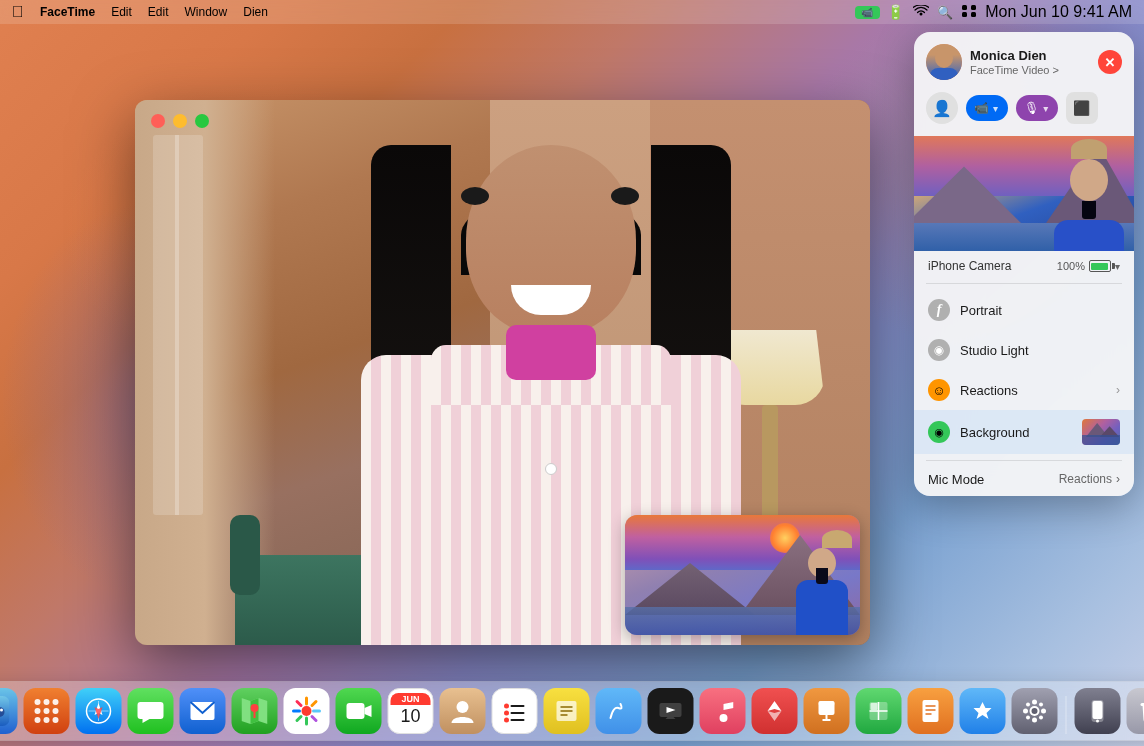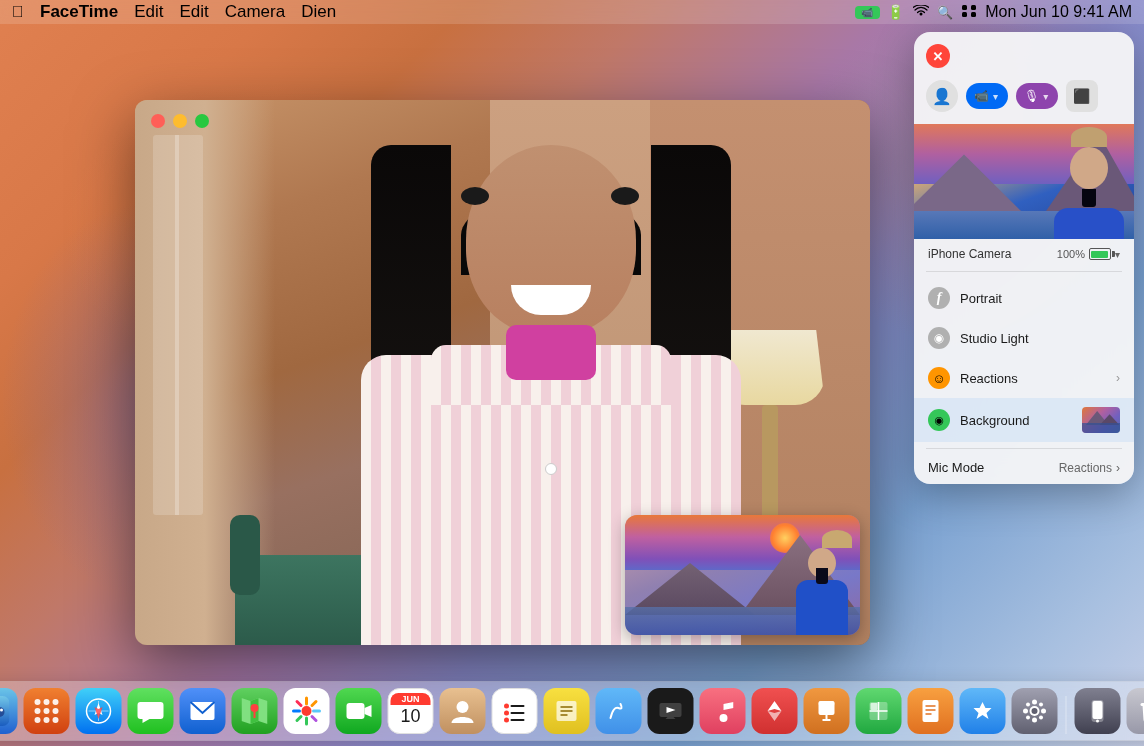--- a/index.html
+++ b/index.html
@@ -29,21 +29,21 @@
       display: flex;
       align-items: center;
       gap: 16px;
     }
     .menubar-right {
       display: flex;
       align-items: center;
       gap: 8px;
     }
     .menubar-item {
-      font-size: 17px;
+      font-size: 12px;
       color: #000;
       font-weight: 500;
       cursor: default;
     }
     .menubar-item.apple {
       font-size: 16px;
       font-weight: bold;
     }
 
     
@@ -297,21 +297,21 @@
       width: 32px;
       height: 24px;
       border-radius: 4px;
       overflow: hidden;
       background: linear-gradient(135deg, #e878a0 0%, #c060b0 50%, #9060d0 100%);
     }
 
     
     .mic-mode-item {
       display: flex;
-      align-items: flex-end;
+      align-items: flex-start;
       justify-content: space-between;
       padding: 9px 14px;
       cursor: pointer;
     }
     .mic-mode-right {
       display: flex;
       align-items: center;
       gap: 4px;
       font-size: 12px;
       color: #666;
@@ -440,21 +440,21 @@
 <div style="position:absolute;top:80px;left:60px;width:400px;height:300px;background:radial-gradient(ellipse,rgba(255,140,80,0.4) 0%,transparent 70%);pointer-events:none;"></div>
 <div style="position:absolute;top:200px;left:0px;width:300px;height:400px;background:radial-gradient(ellipse,rgba(80,100,220,0.35) 0%,transparent 70%);pointer-events:none;"></div>
 <div style="position:absolute;top:0;right:0;width:350px;height:350px;background:radial-gradient(ellipse,rgba(200,120,80,0.3) 0%,transparent 70%);pointer-events:none;"></div>
 
 <div class="menubar">
   <div class="menubar-left">
     <span class="menubar-item apple"></span>
     <span class="menubar-item" style="font-weight:700;">FaceTime</span>
     <span class="menubar-item">Edit</span>
     <span class="menubar-item">Edit</span>
-    <span class="menubar-item">Camera</span>
+    <span class="menubar-item">Window</span>
     <span class="menubar-item">Dien</span>
   </div>
   <div class="menubar-right">
 
     <span style="background:#34c759;border-radius:4px;padding:1px 6px;font-size:11px;color:white;display:flex;align-items:center;gap:3px;">
       <span style="font-size:10px;">📹</span>
     </span>
     <span style="font-size:14px;">🔋</span>
     <span style="font-size:13px;">
       <svg width="16" height="12" viewBox="0 0 16 12">
@@ -542,20 +542,33 @@
         <div class="bp-scarf" style="width:12px;height:16px;background:#0a0a1a;border-radius:0 0 3px 3px;margin:0 auto 1px;"></div>
         <div class="bp-body" style="width:52px;height:55px;background:#2050c8;border-radius:12px 12px 0 0;margin:0 auto;"></div>
       </div>
     </div>
   </div>
 </div>
 
 <div class="control-panel">
 
   <div class="panel-header">
+    <div class="panel-caller">
+      <div class="caller-avatar">
+
+        <div style="position:absolute;bottom:0;left:50%;transform:translateX(-50%);width:36px;height:36px;overflow:hidden;border-radius:50%;background:linear-gradient(180deg,#c8956a 30%,#3060c0 100%);">
+          <div style="width:18px;height:20px;background:#c8956a;border-radius:50%;margin:4px auto 0;"></div>
+          <div style="width:28px;height:20px;background:#3060c0;margin:0 auto;border-radius:8px 8px 0 0;"></div>
+        </div>
+      </div>
+      <div class="caller-info">
+        <div class="caller-name">Monica Dien</div>
+        <div class="caller-subtitle">FaceTime Video &gt;</div>
+      </div>
+    </div>
     <button class="close-btn">✕</button>
   </div>
 
   <div class="panel-controls">
     <button class="control-btn-small" style="font-size:16px;">👤</button>
     <button class="control-btn-video">
       <span>📹</span>
       <span class="chevron-small">▾</span>
     </button>
     <button class="control-btn-mic">

